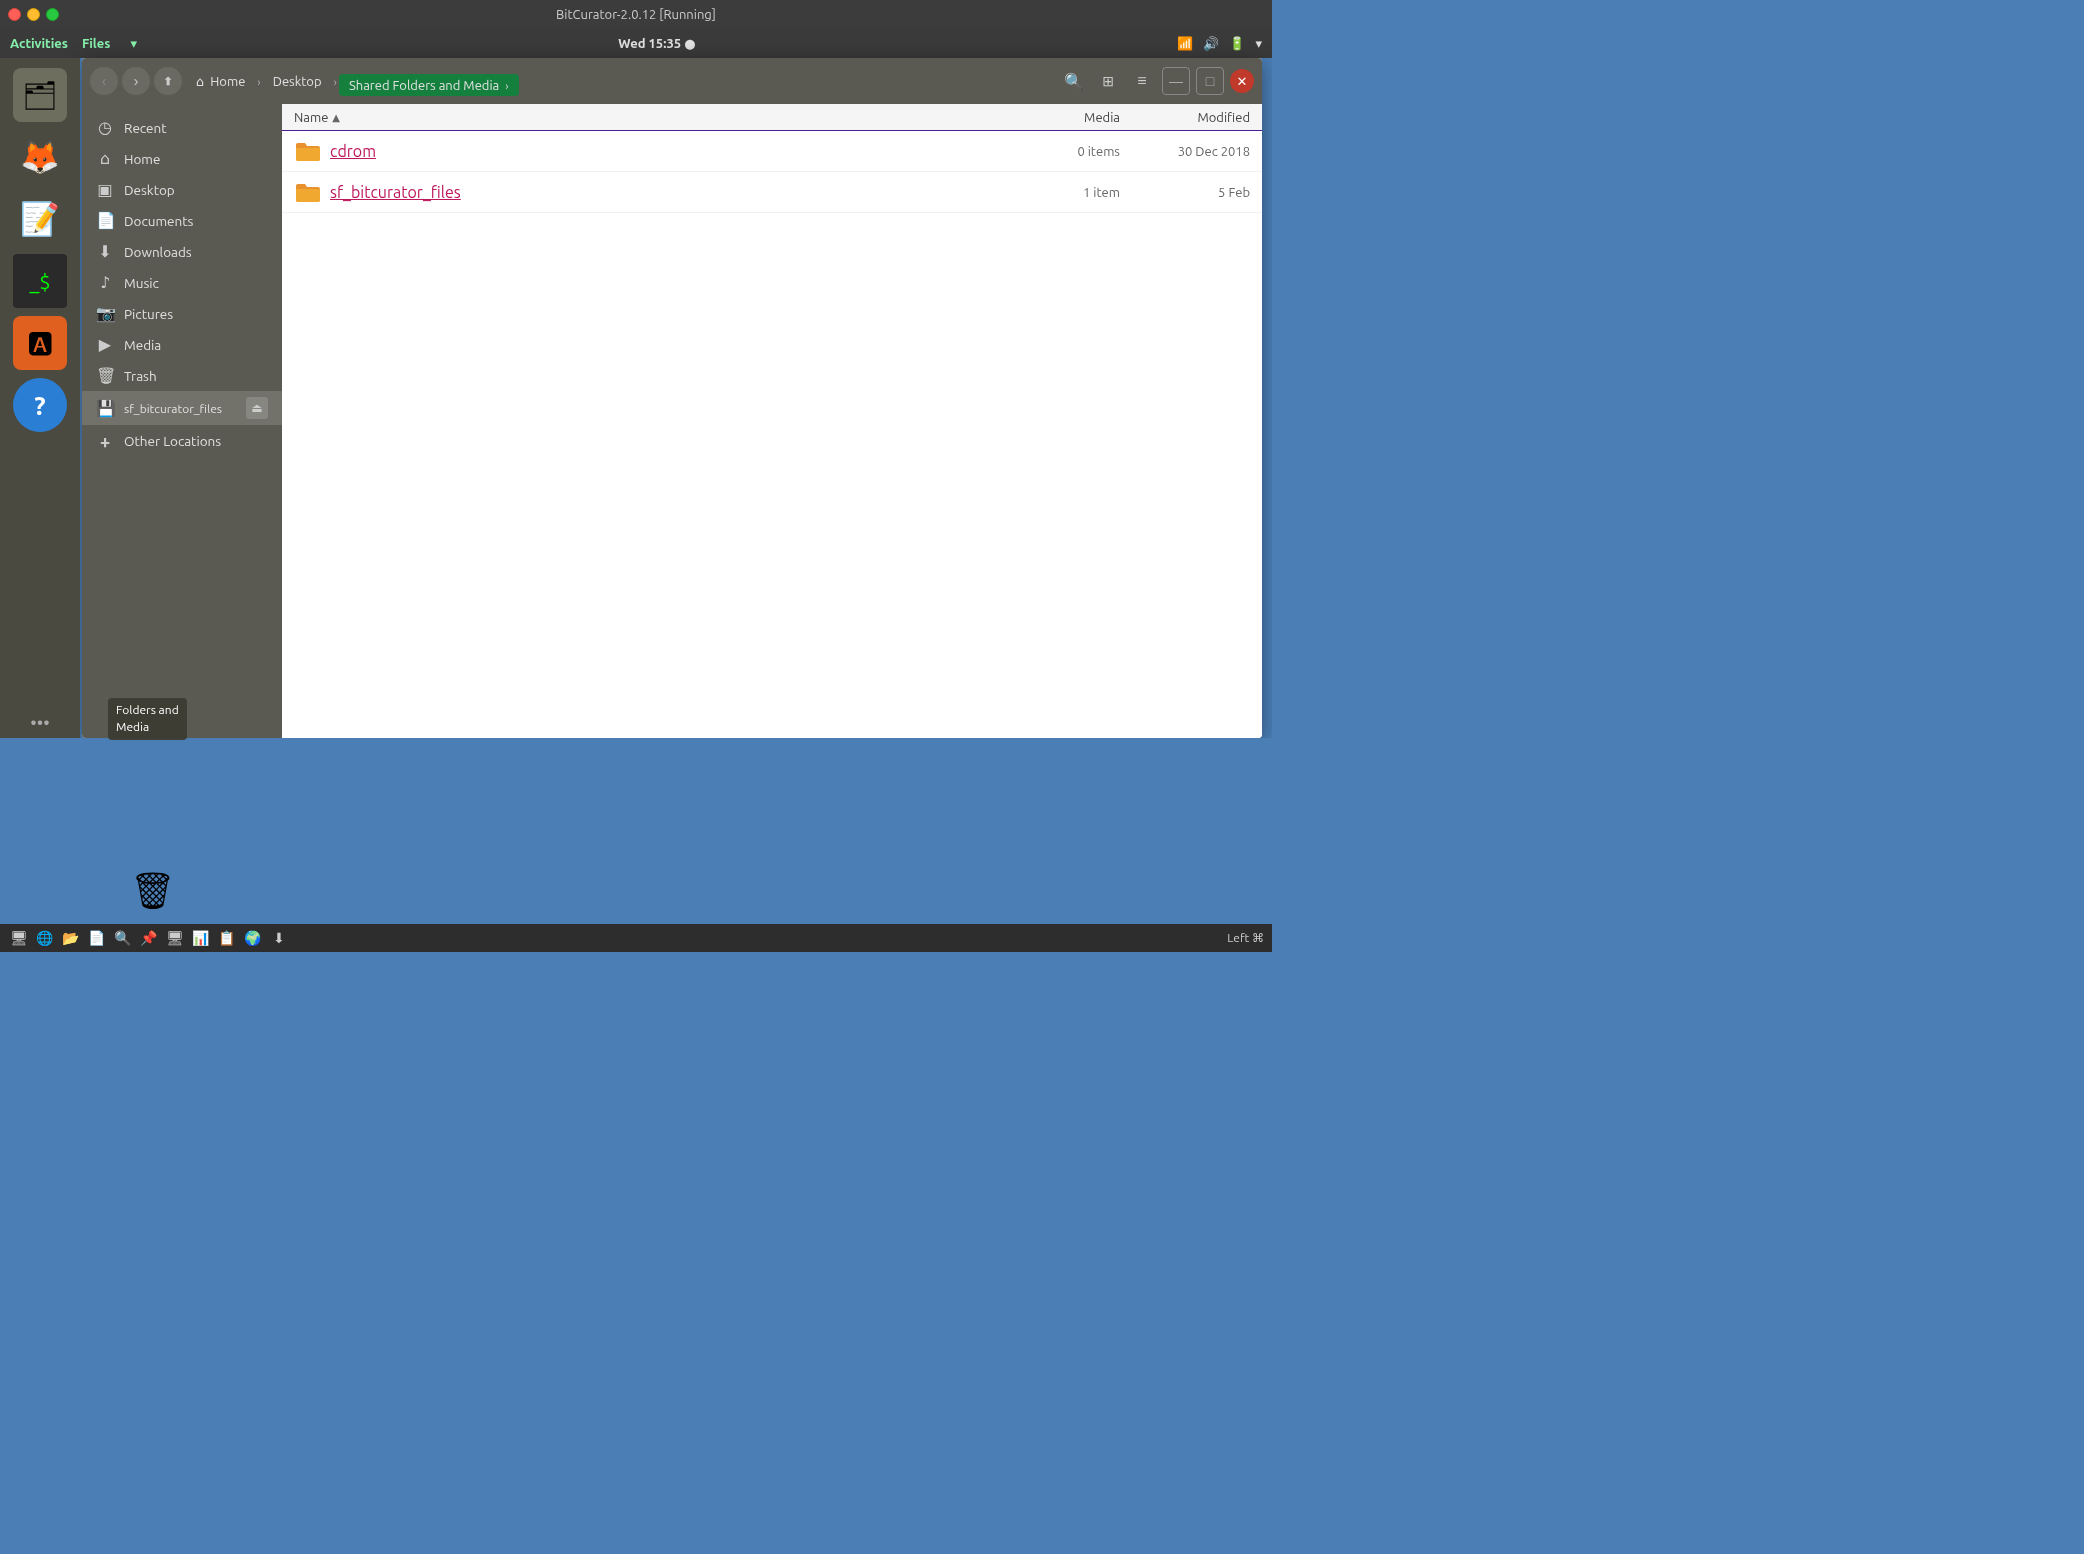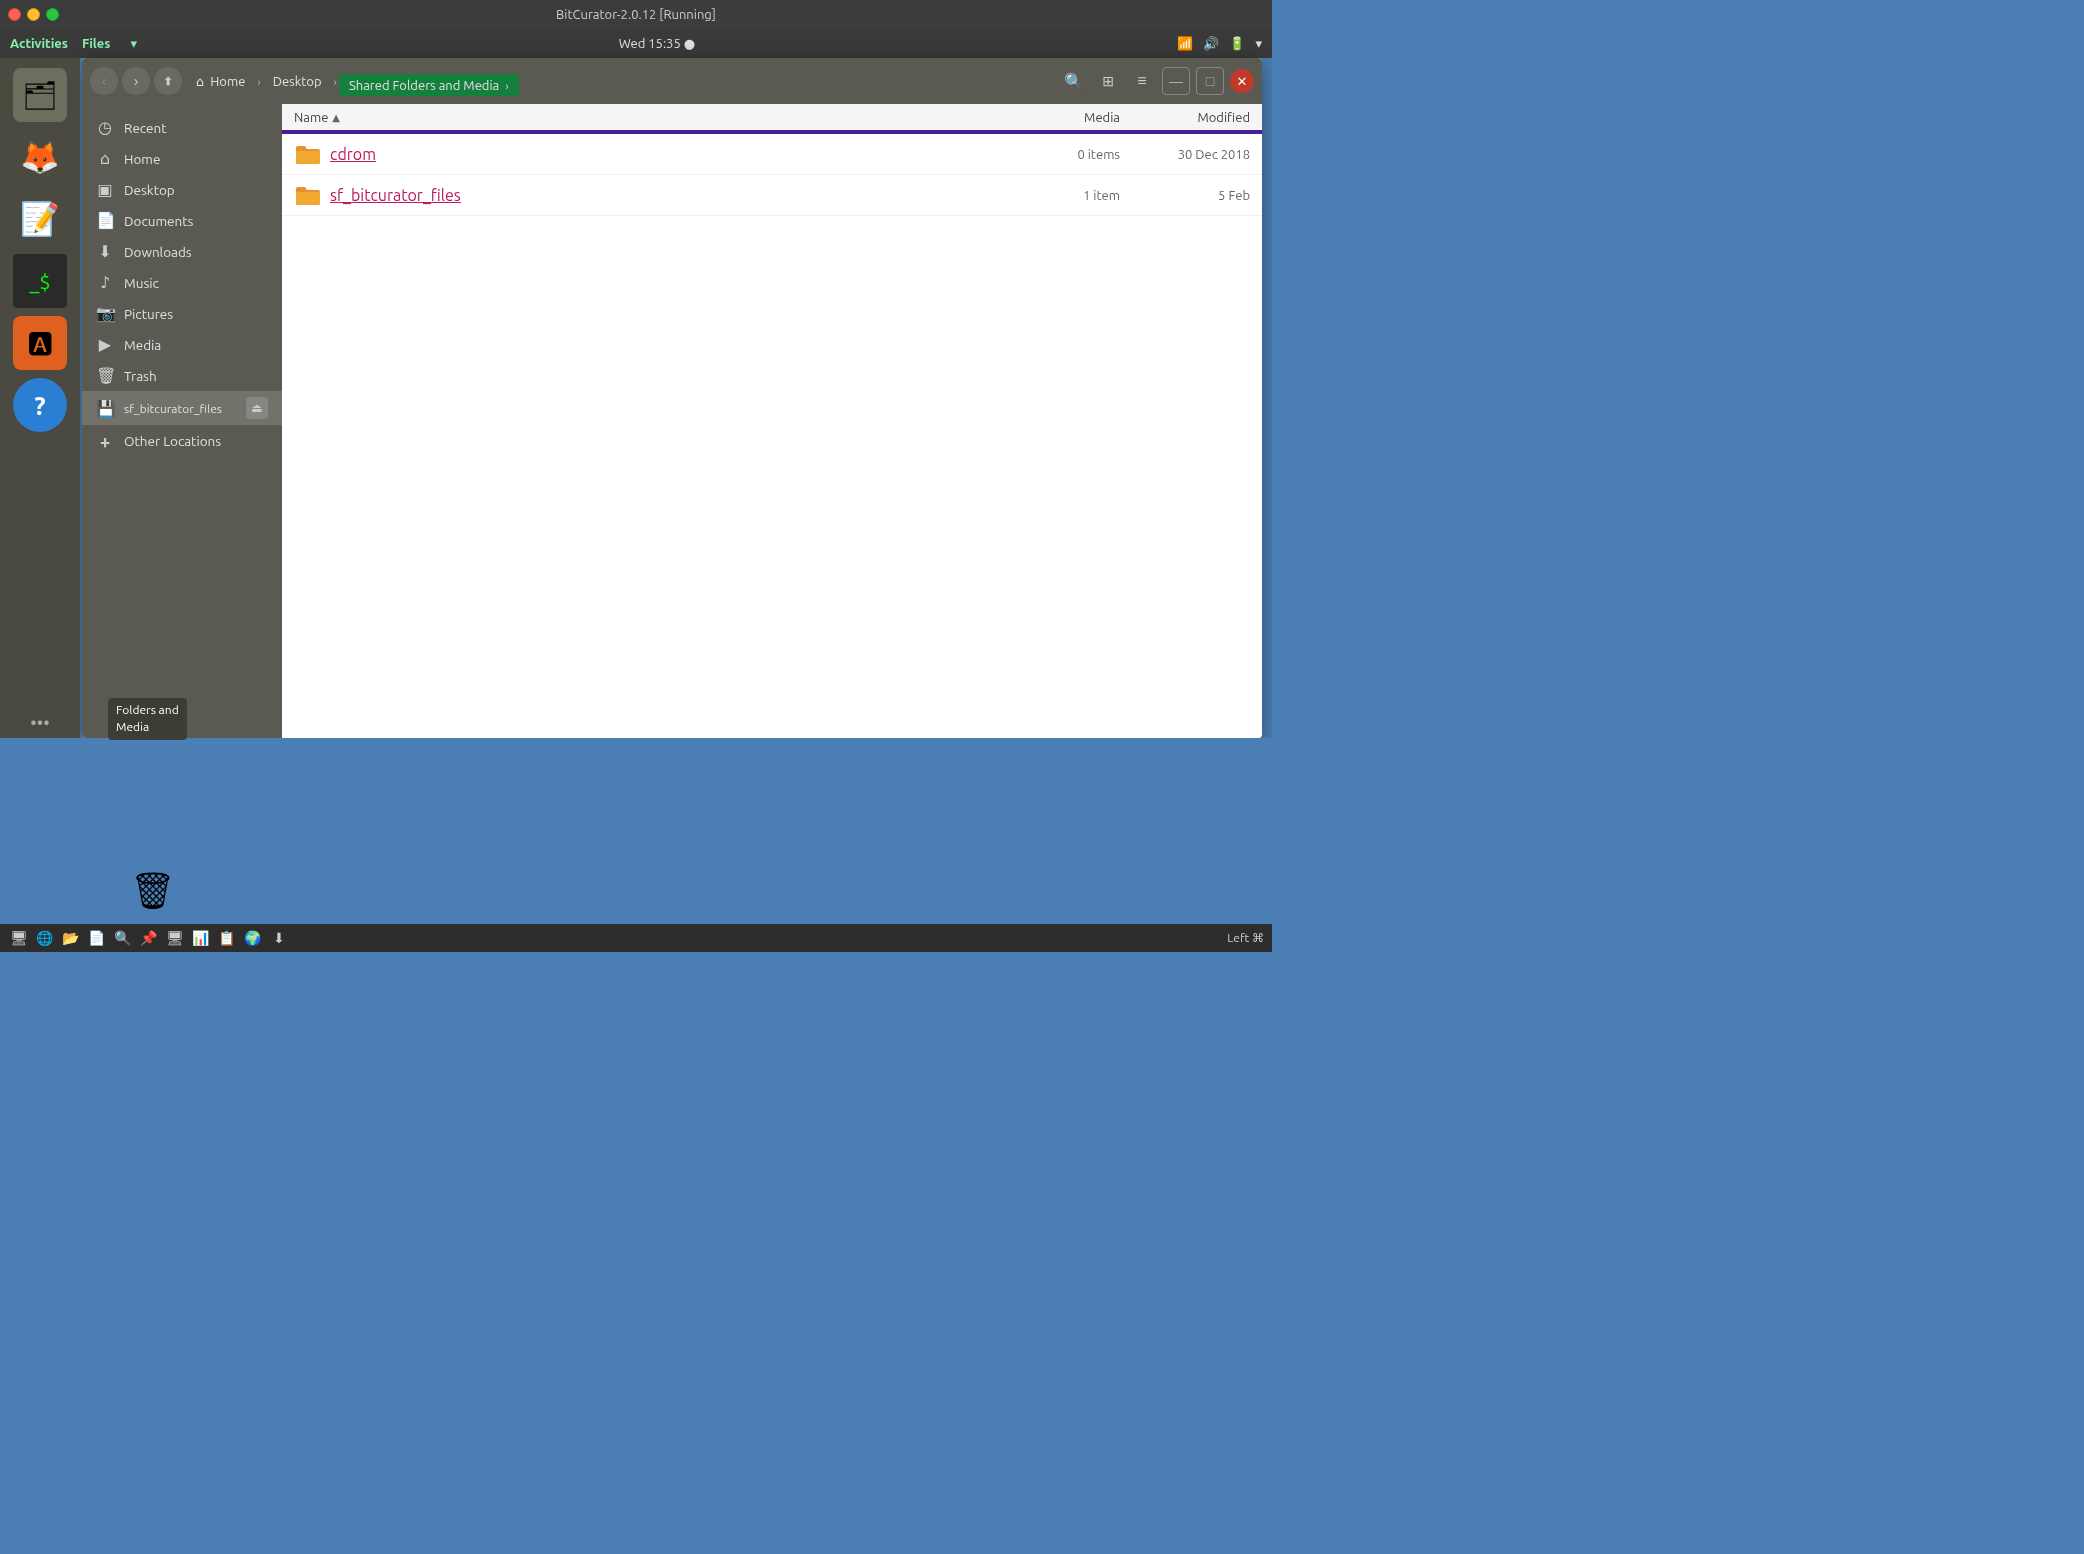--- a/index.html
+++ b/index.html
@@ -58,21 +58,21 @@
       gap: 14px;
     }
     .gnome-bar-left span {
       color: #86efac;
       font-size: 13px;
       font-weight: 600;
     }
     .gnome-bar-center {
       color: #e0e0e0;
       font-size: 13px;
-      font-weight: 400;
+      font-weight: 700;
     }
     .gnome-bar-right {
       display: flex;
       align-items: center;
       gap: 10px;
       color: #e0e0e0;
       font-size: 13px;
     }
     .files-menu {
       display: flex;
@@ -213,21 +213,21 @@
     
     .file-list {
       flex: 1;
       background: #fff;
       overflow-y: auto;
     }
     .file-list-header {
       display: flex;
       align-items: center;
       padding: 6px 12px;
-      border-bottom: 4px solid #4c1d95;
+      border-bottom: 1px solid #4c1d95;
       background: #f5f5f5;
       position: sticky;
       top: 0;
     }
     .col-name {
       flex: 1;
       font-size: 13px;
       color: #444;
       display: flex;
       align-items: center;

